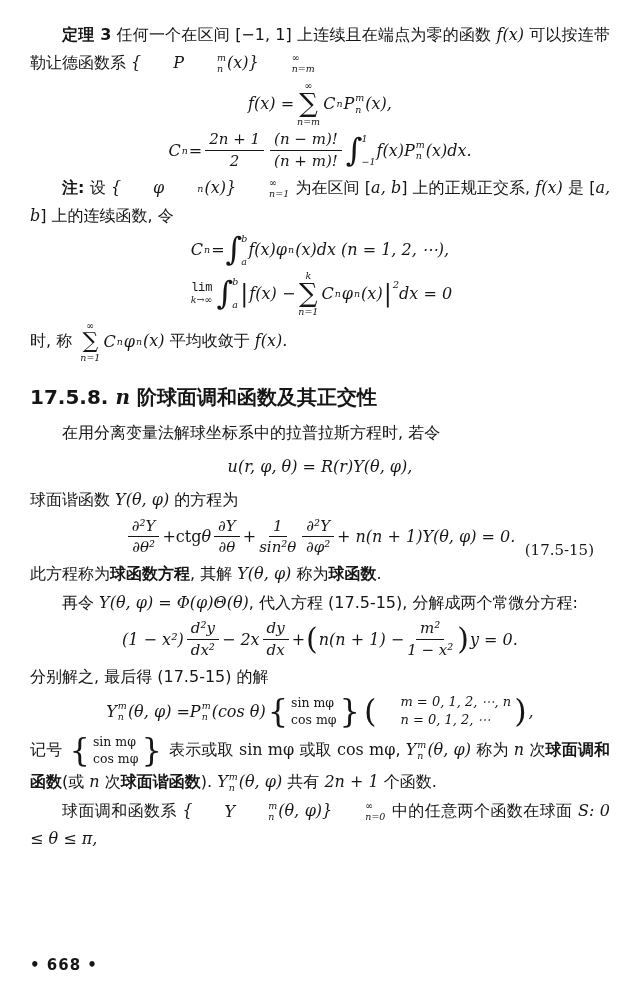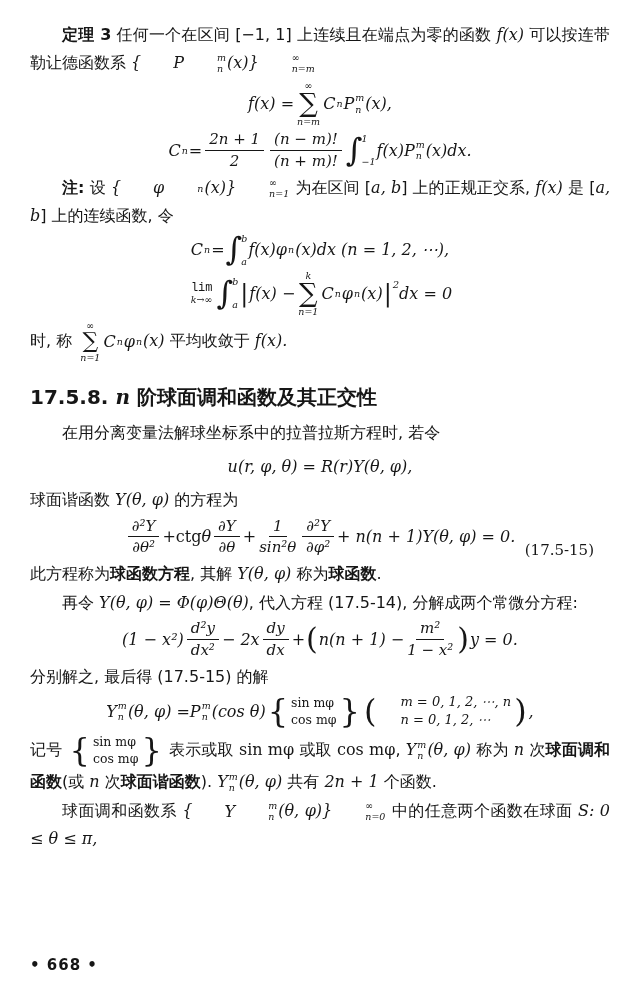--- a/index.html
+++ b/index.html
@@ -244,21 +244,21 @@
           <span class="fd mi">sin²θ</span>
         </span>
         <span class="frac">
           <span class="fn mi">∂²Y</span>
           <span class="fd mi">∂φ²</span>
         </span>
         <span class="mi"> + n(n + 1)Y(θ, φ) = 0.</span>
         <span class="eqtag">(17.5-15)</span>
       </div>
       <div class="para"><span class="cjk">此方程称为</span><span class="cjk bold">球函数方程</span><span class="cjk">, 其解 </span><span class="mi">Y(θ, φ)</span><span class="cjk"> 称为</span><span class="cjk bold">球函数</span><span class="cjk">.</span></div>
-      <div class="para indent"><span class="cjk">再令 </span><span class="mi">Y(θ, φ) = Φ(φ)Θ(θ)</span><span class="cjk">, 代入方程 (17.5-14), 分解成两个常微分方程:</span></div>
+      <div class="para indent"><span class="cjk">再令 </span><span class="mi">Y(θ, φ) = Φ(φ)Θ(θ)</span><span class="cjk">, 代入方程 (17.5-15), 分解成两个常微分方程:</span></div>
       <div class="formula">
         <span class="mi">(1 − x²) </span>
         <span class="frac">
           <span class="fn mi">d²y</span>
           <span class="fd mi">dx²</span>
         </span>
         <span class="mi"> − 2x </span>
         <span class="frac">
           <span class="fn mi">dy</span>
           <span class="fd mi">dx</span>

